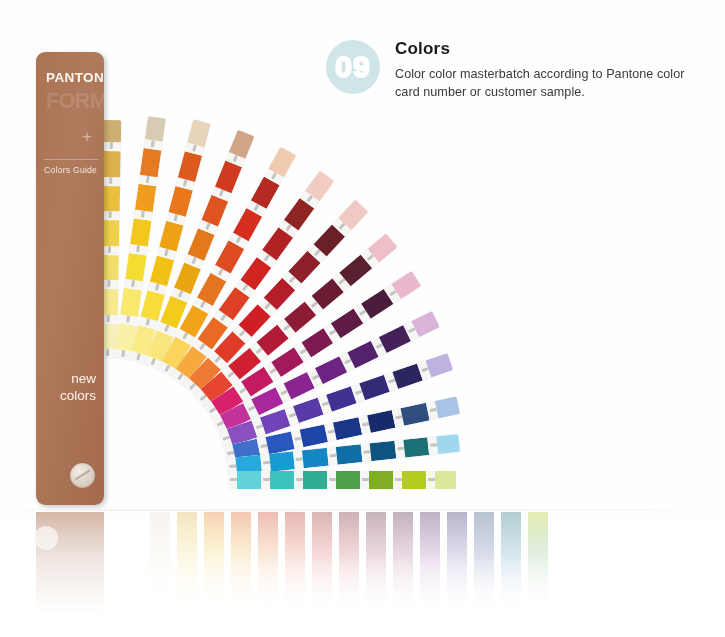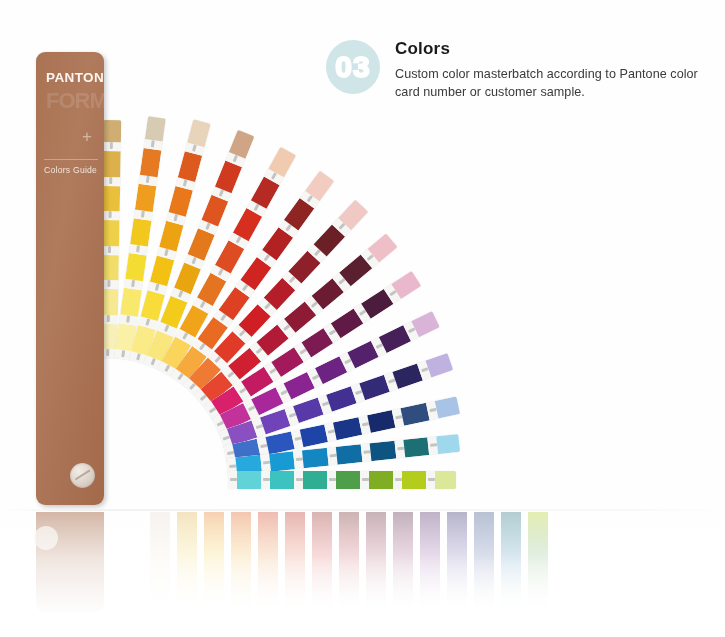--- a/index.html
+++ b/index.html
@@ -126,25 +126,25 @@
     background:linear-gradient(to right,rgba(255,255,255,0),rgba(240,240,240,.9) 12%,rgba(248,248,248,.9) 88%,rgba(255,255,255,0));
   }
 </style>
 </head>
 <body>
 
 <div id="stage">
 
   <div id="header">
     <div id="badge">
-      <span id="badge-num">03</span>
+      <span id="badge-num">09</span>
     </div>
     <div id="head-text">
       <h2 id="head-title">Colors</h2>
-      <p id="head-desc">Custom color masterbatch according to Pantone color card number or customer sample.</p>
+      <p id="head-desc">Color color masterbatch according to Pantone color card number or customer sample.</p>
     </div>
   </div>
 
   <div id="fanwrap">
       <div class="card" style="left: 106px; top: 480px; transform: rotate(-96deg);">
         <div class="card-inner" style="width: 232px;">
           <div class="gap" style="width: 9px;"></div>
           <div class="swatch" style="width: 24.5714px; background: rgb(247, 243, 221);"></div>
           <div class="gap" style="width: 9px;"></div>
           <div class="swatch" style="width: 24.5714px; background: rgb(246, 239, 207);"></div>
@@ -426,20 +426,24 @@
     </div>
 
   <div id="cover">
     <div id="cover-logo">
       <span>PANTONE</span>
     </div>
     <div id="cover-ghost">FORMULA</div>
     <div id="cover-plus">+</div>
     <div id="cover-rule"></div>
     <div id="cover-guide">Colors Guide</div>
+    <div id="cover-new">
+      <div>new</div>
+      <div>colors</div>
+    </div>
     <div id="cover-screw"></div>
   </div>
 
   <div id="floor-line"></div>
 
   <div id="reflection">
     <div id="refl-cover"></div>
     <div id="refl-screw"></div>
     <div id="refl-streaks">
         <div class="refl-streak" style="left: 150px; width: 20px; background: linear-gradient(rgb(232, 220, 211), rgb(239, 230, 207) 45%, rgba(255, 255, 255, 0));"></div>

